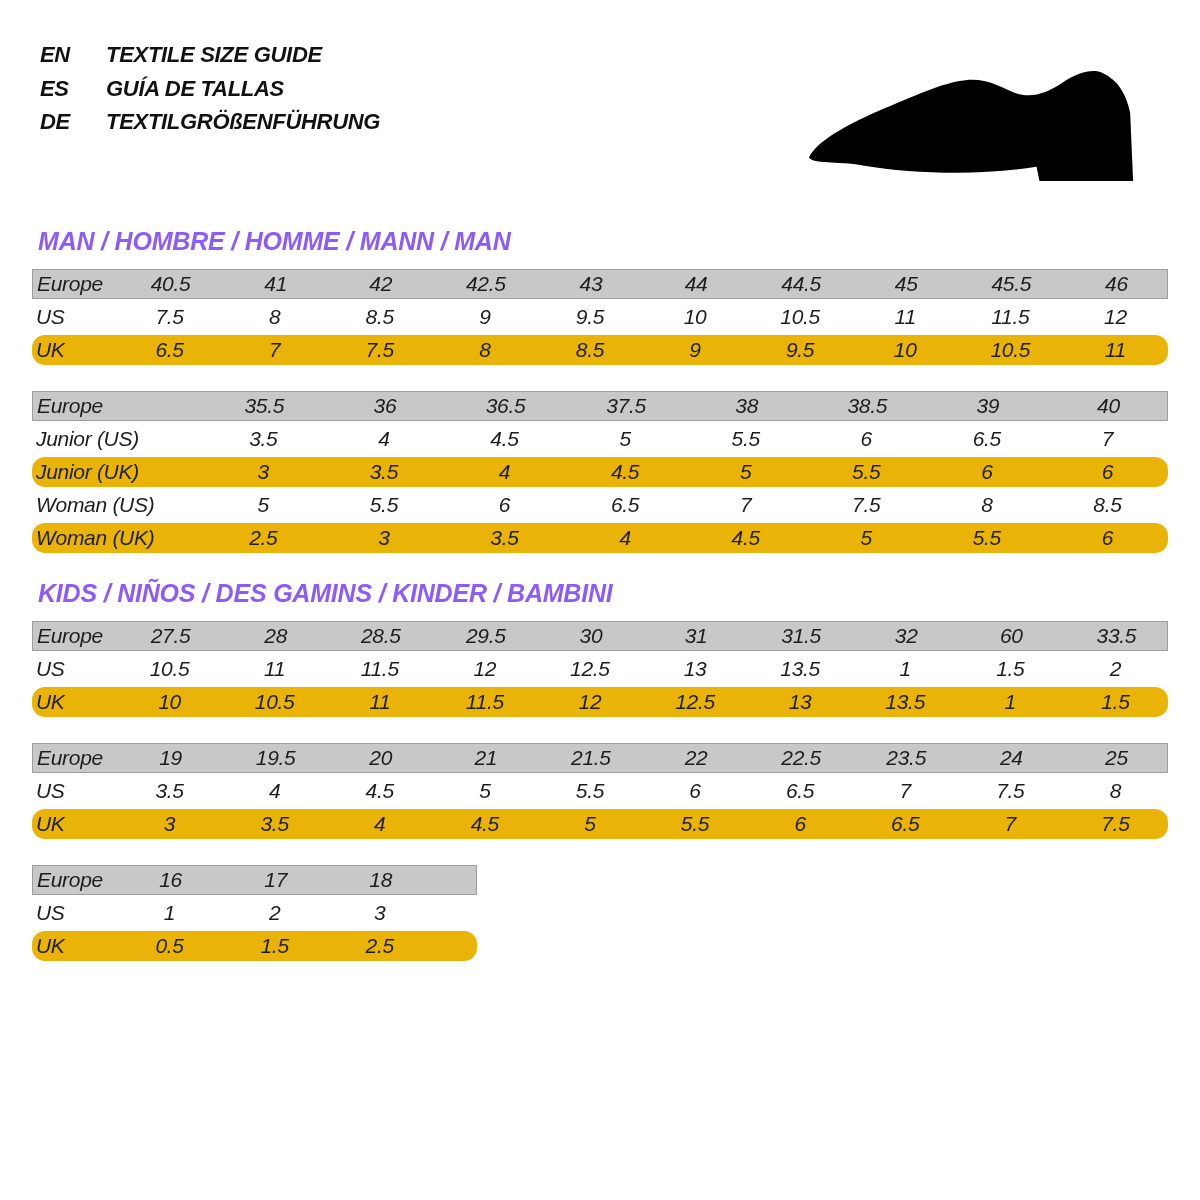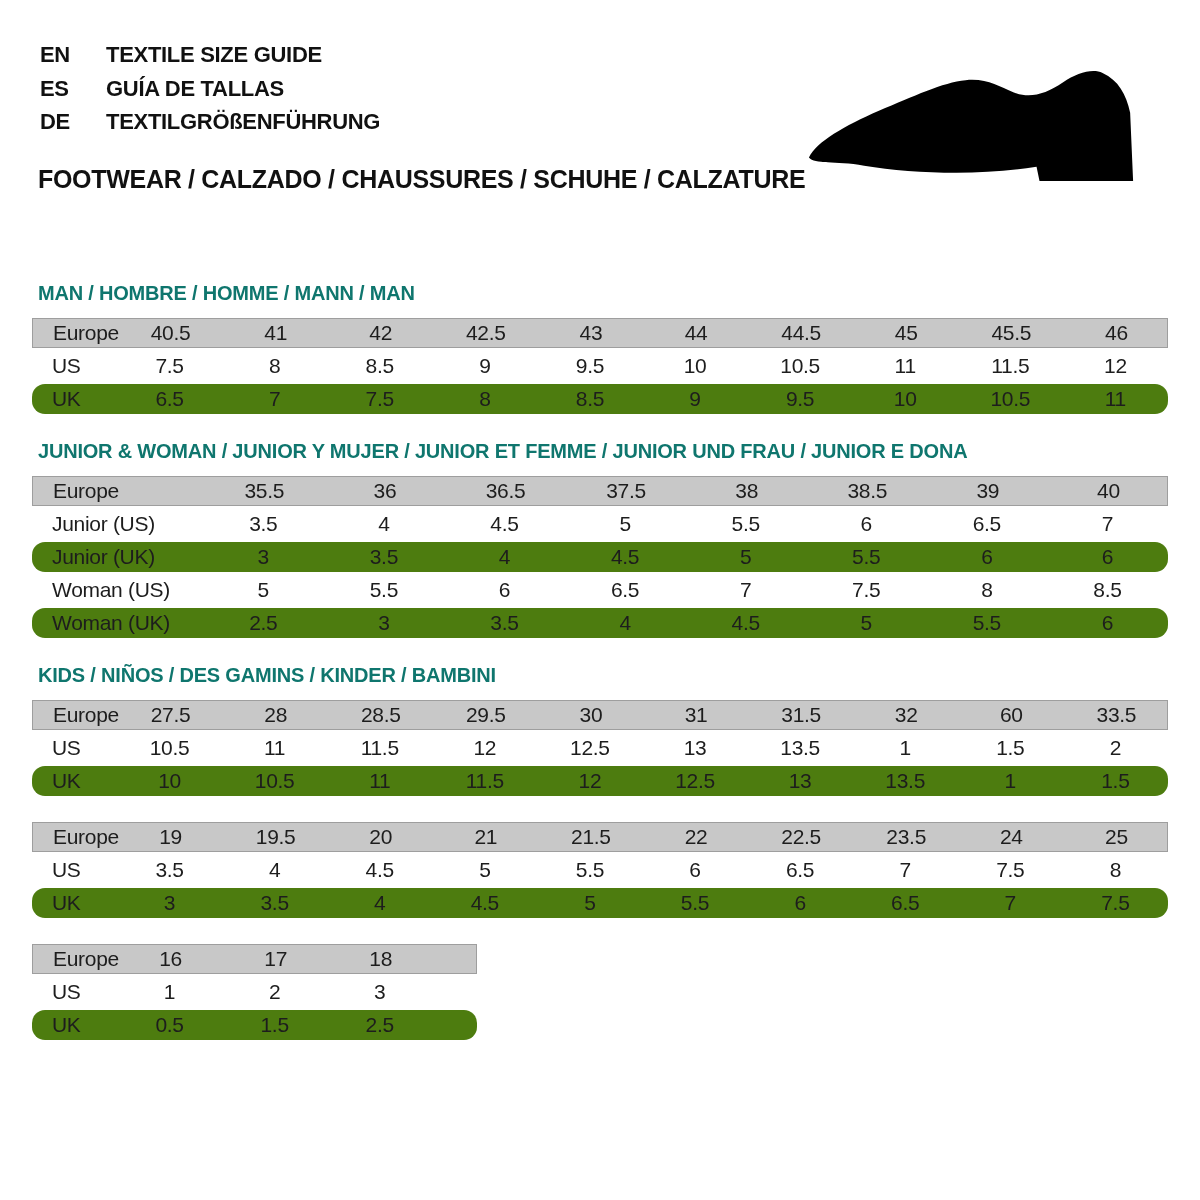--- a/index.html
+++ b/index.html
@@ -4,21 +4,21 @@
 <style>
   html, body { margin: 0; padding: 0; }
   body {
     width: 1200px; height: 1200px;
     background: #ffffff;
     font-family: "Liberation Sans", sans-serif;
     color: #1d1d1d;
     position: relative;
     overflow: hidden;
   }
-  .page { position: absolute; inset: 0; }
+  .page { position: absolute; inset: 0; font-style: italic; }
 
   
   .lang-block { margin: 38px 0 0 40px; }
   .lang-row {
     display: grid;
     grid-template-columns: 66px auto;
     font-weight: 700;
     font-size: 22px;
     line-height: 33.5px;
     letter-spacing: -0.3px;
@@ -37,49 +37,49 @@
     width: 335px; height: 114px;
   }
   .shoe-wrap svg { width: 100%; height: 100%; display: block; }
 
   
   .tables { margin: 0 0 0 32px; }
   .size-section { margin-top: 26px; }
   .size-section:first-child { margin-top: 88px; }
   .section-title {
     margin: 0 4px 13px 6px;
-    font-size: 20px;
+    font-size: 25px;
     font-weight: 700;
     letter-spacing: -0.2px;
-    color: #0f766e;
+    color: #8b5cf6;
   }
   .size-table { }
   .trow {
     display: grid;
     height: 30px;
     margin-bottom: 3px;
     box-sizing: border-box;
     align-items: center;
   }
   .trow.thead {
     background: #c8c8c8;
     border: 1px solid #9e9e9e;
   }
-  .trow.alt { background: #4d7c0f; border-radius: 13px; }
+  .trow.alt { background: #eab308; border-radius: 13px; }
   .cell {
     font-size: 21px;
     font-weight: 400;
     letter-spacing: -0.3px;
     display: flex;
     align-items: center;
     justify-content: center;
     height: 100%;
     white-space: nowrap;
   }
-  .cell.label { justify-content: flex-start; padding-left: 20px; }
+  .cell.label { justify-content: flex-start; padding-left: 4px; }
 </style>
 </head>
 <body>
 
 <div class="page">
 
   <div class="lang-block">
       <div class="lang-row">
         <span class="lang-code">EN</span>
         <span class="lang-label">TEXTILE SIZE GUIDE</span>
@@ -105,21 +105,20 @@
         C 276 3 292 -2 302 3
         C 318 10 326 24 330 42
         L 333 109
         L 238 109
         L 235 95
         C 180 104 110 102 60 94
         C 30 89 10 93 4 86 Z"></path>
     </svg>
   </div>
 
-  <div class="category-line">FOOTWEAR / CALZADO / CHAUSSURES / SCHUHE / CALZATURE</div>
 
   <div class="tables">
       <section class="size-section">
         <h2 class="section-title">MAN / HOMBRE / HOMME / MANN / MAN</h2>
         <div class="size-table" style="width: 1136px;">
           <div class="trow thead" style="grid-template-columns: 85px repeat(10, 105.1px);">
             <div class="cell label">Europe</div>
             <div class="cell val">40.5</div>
             <div class="cell val">41</div>
             <div class="cell val">42</div>
@@ -153,21 +152,20 @@
             <div class="cell val">8.5</div>
             <div class="cell val">9</div>
             <div class="cell val">9.5</div>
             <div class="cell val">10</div>
             <div class="cell val">10.5</div>
             <div class="cell val">11</div>
           </div>
         </div>
       </section>
       <section class="size-section">
-        <h2 class="section-title">JUNIOR &amp; WOMAN / JUNIOR Y MUJER / JUNIOR ET FEMME / JUNIOR UND FRAU / JUNIOR E DONA</h2>
         <div class="size-table" style="width: 1135.8px;">
           <div class="trow thead" style="grid-template-columns: 171px repeat(8, 120.6px);">
             <div class="cell label">Europe</div>
             <div class="cell val">35.5</div>
             <div class="cell val">36</div>
             <div class="cell val">36.5</div>
             <div class="cell val">37.5</div>
             <div class="cell val">38</div>
             <div class="cell val">38.5</div>
             <div class="cell val">39</div>

